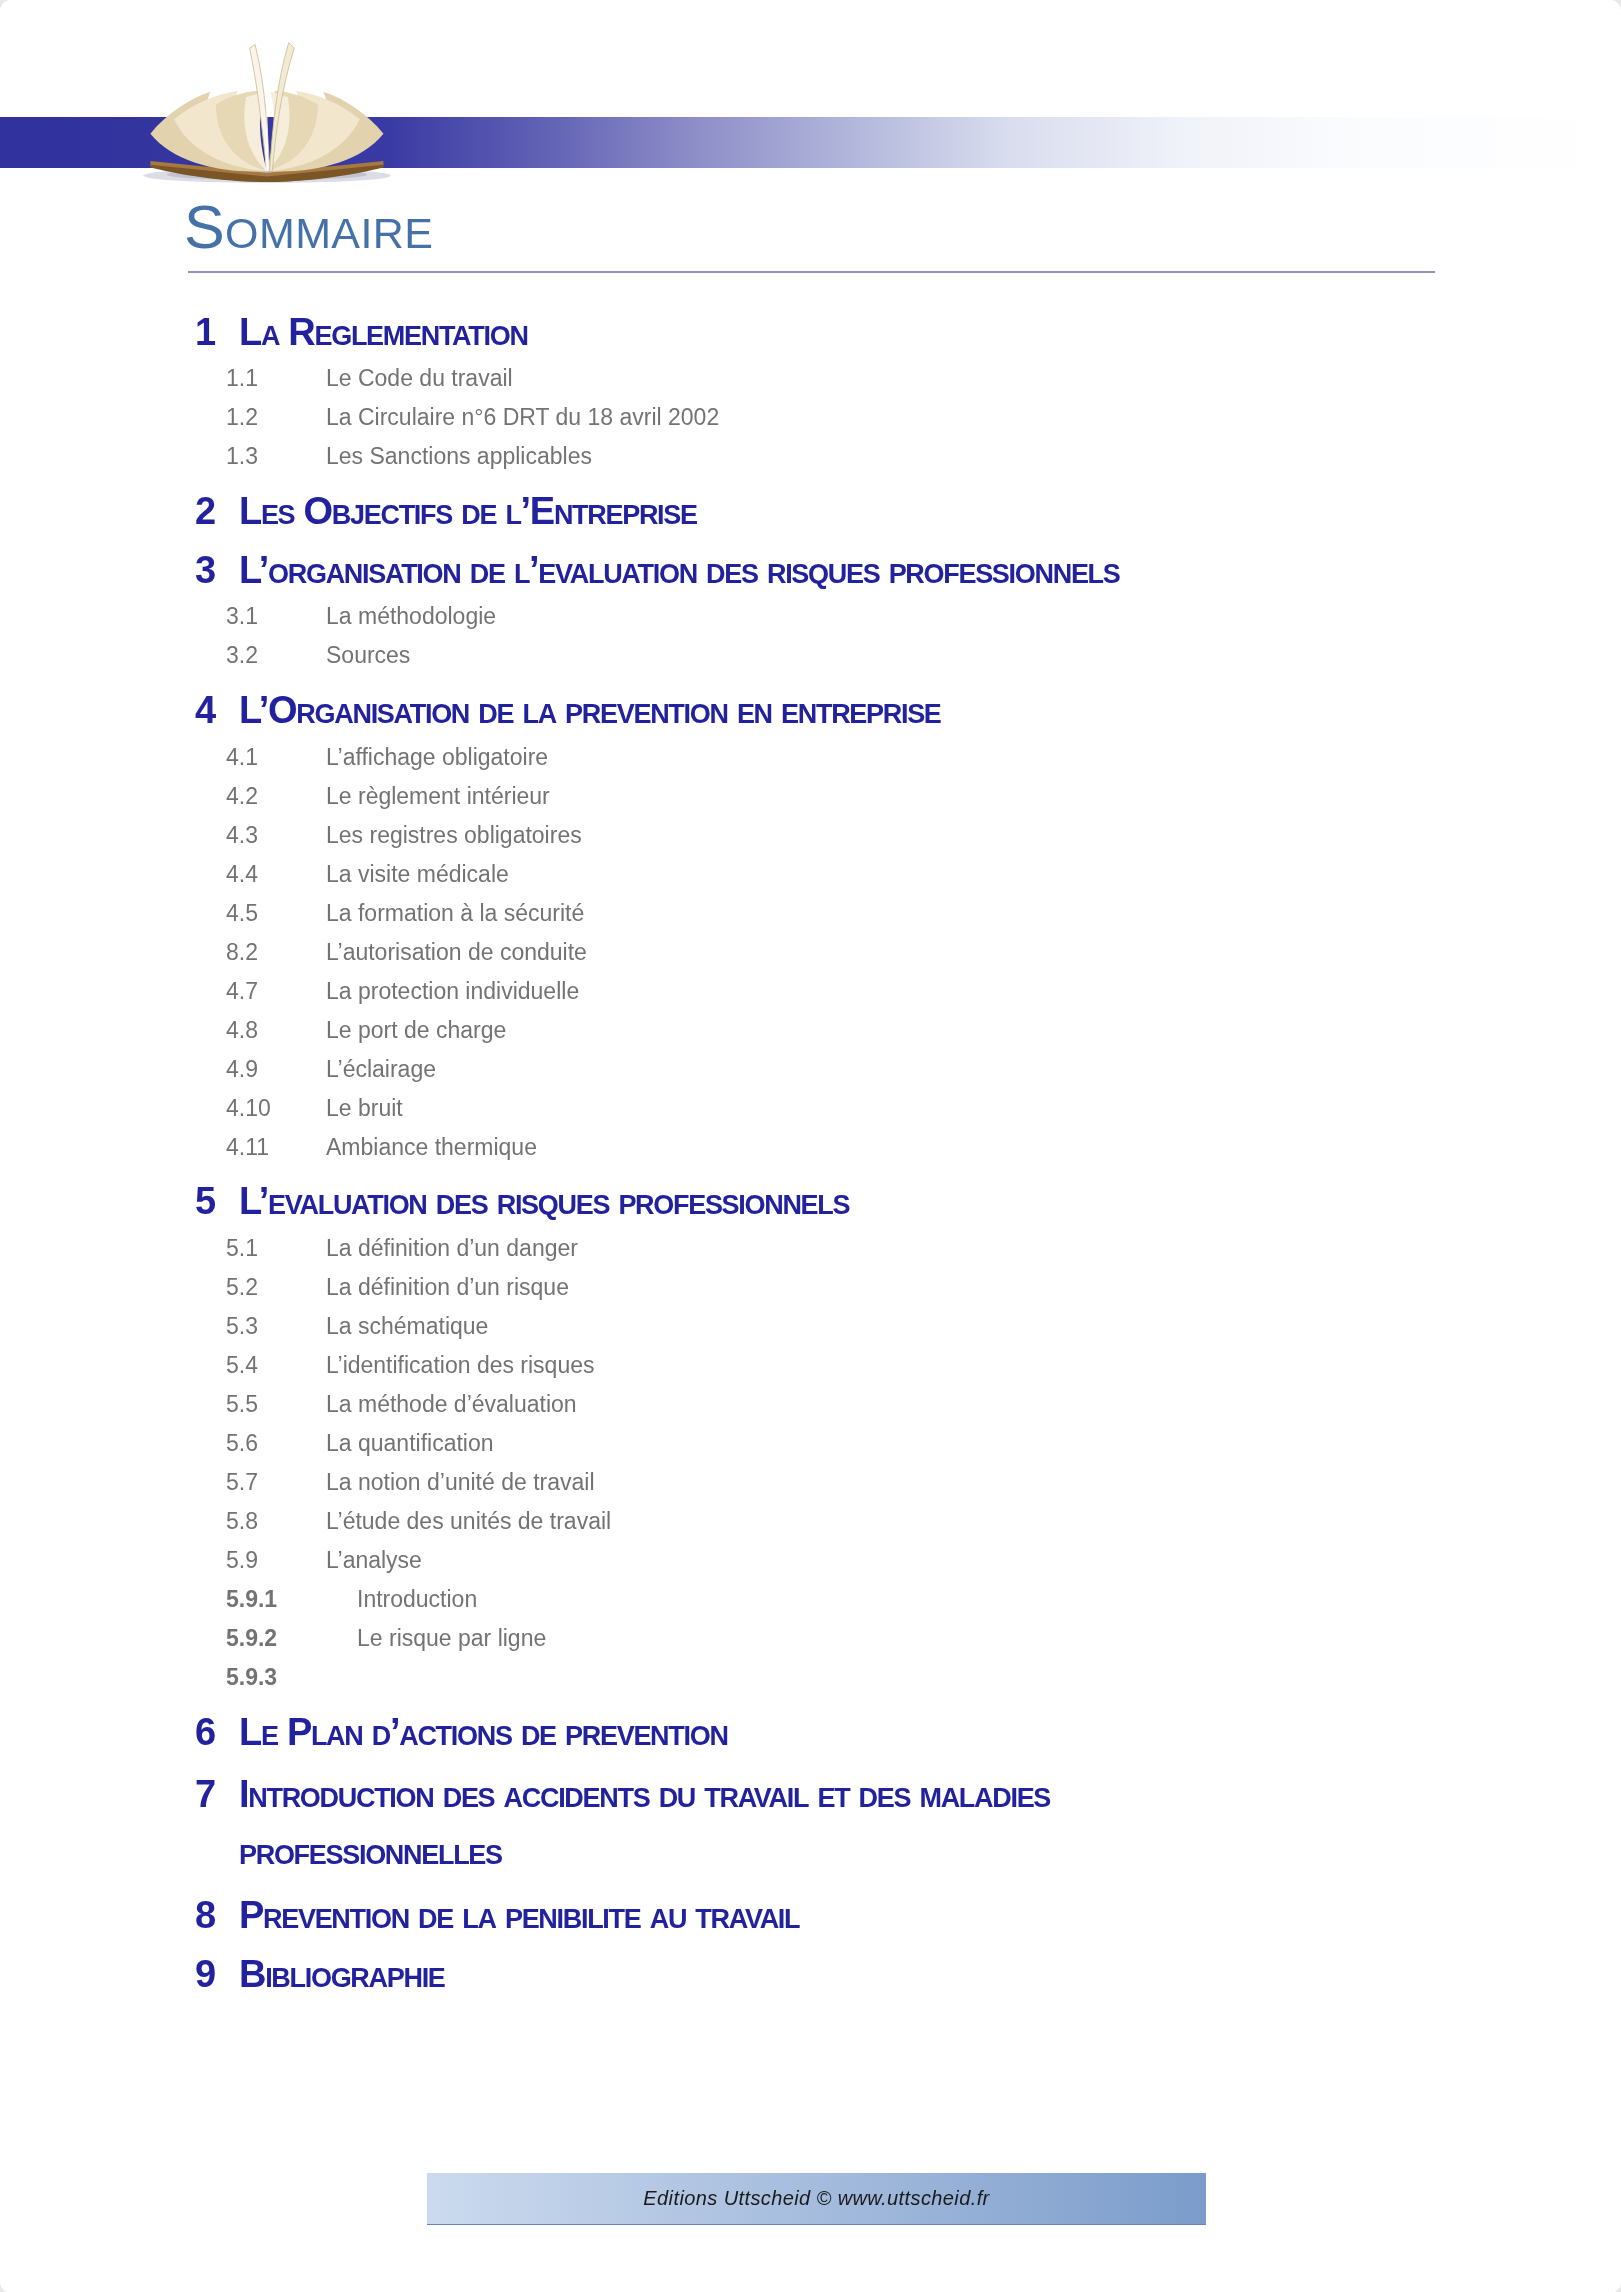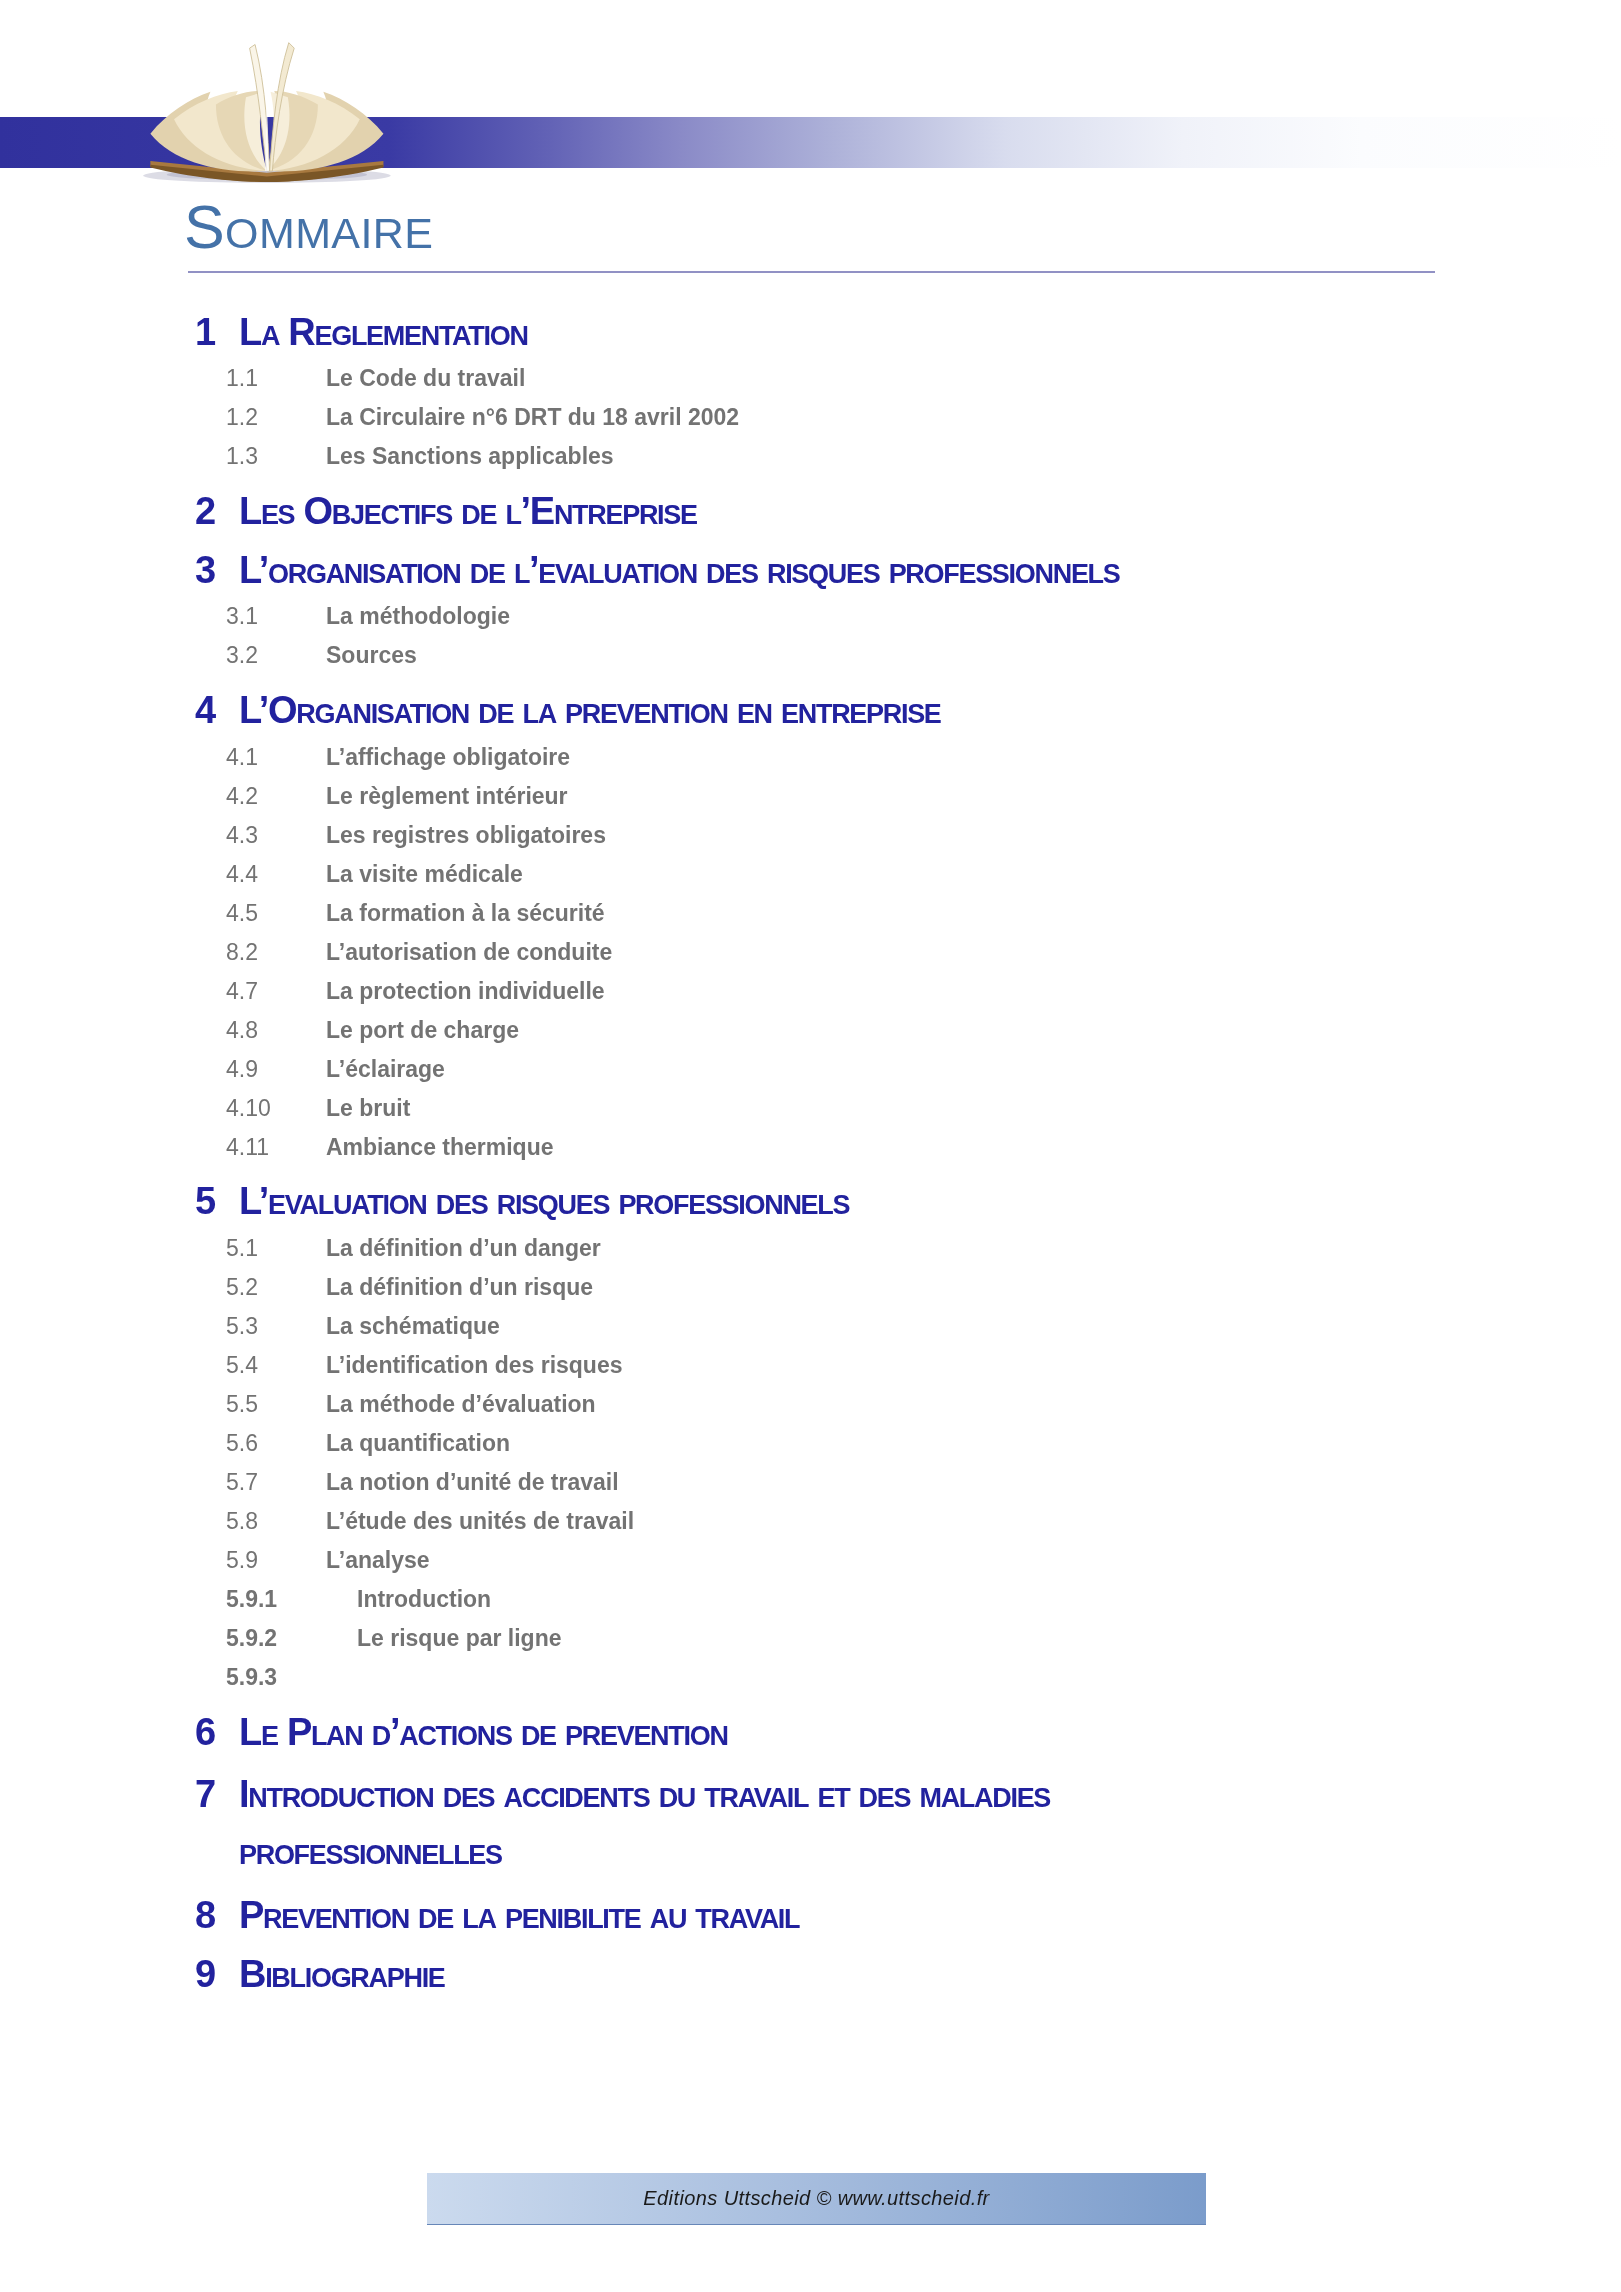--- a/index.html
+++ b/index.html
@@ -1,18 +1,18 @@
 <!DOCTYPE html>
 <html style="font-size:14.3px"><head>
 <meta charset="utf-8">
 <style>
   html,body { margin:0; padding:0; background:#e8e8e8; }
   .page {
     position:relative; width:1621px; height:2293px; background:#ffffff;
-    font-family:"Liberation Sans", sans-serif; overflow:hidden; margin:0 auto;
+    font-family:"Liberation Sans", sans-serif; overflow:hidden; margin:0 auto;border-radius:11px;
   }
   
   .header-bar {
     position:absolute; left:0; top:117px; width:100%; height:51px;
     background:linear-gradient(to right,
       #31319D 0%, #3A3AA4 24%, #6363B6 34%, #8A8AC7 42%,
       #ACB0D8 51%, #D8DCEE 62%, #F0F2F9 73%, #FBFCFE 84%, #FFFFFF 100%);
   }
   .book { position:absolute; left:134px; top:27px; width:264px; height:157px; }
   
@@ -31,21 +31,21 @@
     display:flex; margin:10.7px 0 3.6px; color:#22229E; font-weight:bold;
     font-variant:small-caps; font-size:38px; line-height:48px;
     letter-spacing:-1.3px;
   }
   .h-row.two-line { line-height:57px; }
   .h-num { margin-left:195px; min-width:44px; letter-spacing:0; }
   .h-title { flex:1; }
   .item-row { display:flex; font-size:23px; line-height:39px; color:#737373; }
   .i-num { margin-left:226px; min-width:100px; }
   .item-row.l3 .i-num { min-width:131px;font-weight:bold; }
-  .i-label { flex:1; padding-right:90px;font-weight:bold; }
+  .i-label { flex:1; padding-right:90px; }
   
   .footer-bar {
     position:absolute; left:427px; top:2173px; width:779px; height:51px;
     background:linear-gradient(to right, #CBDAEE 0%, #A9BFDF 45%, #7B9CCB 100%);
     border-bottom:1.8px solid #6787B8;
     display:flex; align-items:center; justify-content:center;
   }
   .footer-text { font-size:20px; font-style:italic; color:#1a1a1a; letter-spacing:0.4px; }
 </style>
 </head>

